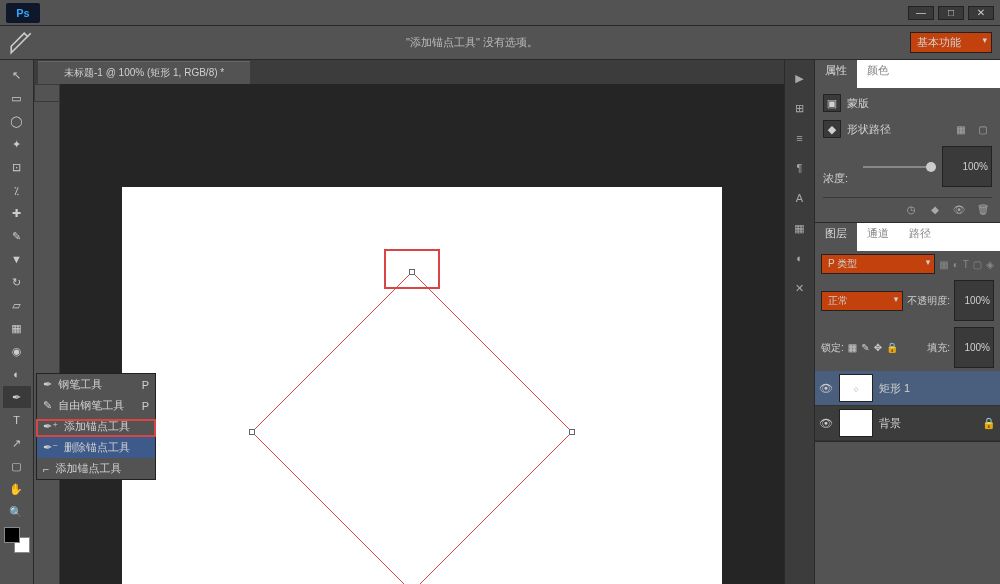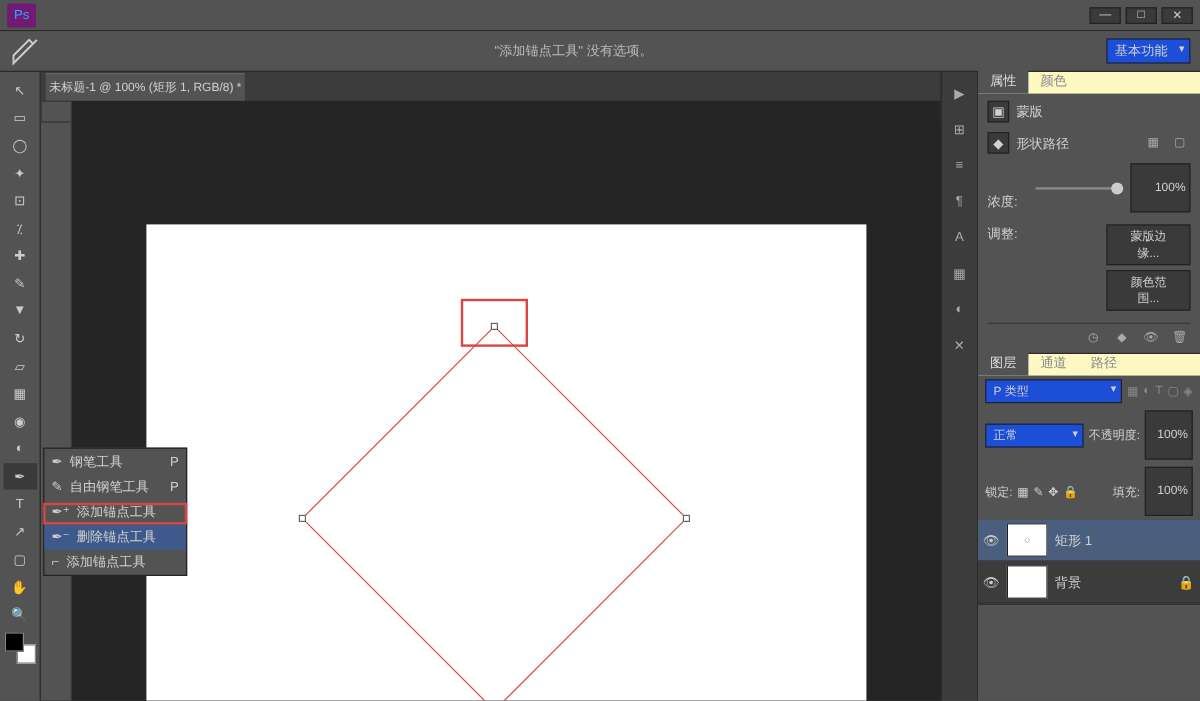--- a/index.html
+++ b/index.html
@@ -1,58 +1,58 @@
 <!DOCTYPE html>
 <html><head>
 <meta charset="utf-8">
 <style>
 * { margin:0; padding:0; box-sizing:border-box; font-family:"Microsoft YaHei",Arial,sans-serif; }
 body { background:#535353; width:1000px; height:584px; overflow:hidden; font-size:11px; color:#d0d0d0; position:relative; }
 .titlebar { height:26px; background:#535353; display:flex; align-items:center; padding:0 6px; border-bottom:1px solid #2a2a2a; }
-.ps-logo { width:24px; height:20px; background:#701a75; color:#31a8ff; font-weight:normal; font-size:11px; display:flex; align-items:center; justify-content:center; border-radius:2px; margin-right:8px; }
+.ps-logo { width:34px; height:20px; background:#0f172a; color:#31a8ff; font-weight:bold; font-size:11px; display:flex; align-items:center; justify-content:center; border-radius:2px; margin-right:8px; }
 .menubar { display:flex; gap:2px; }
 .menu-item { padding:3px 7px; cursor:default; }
 .win-controls { margin-left:auto; display:flex; gap:4px; }
 .win-btn { width:26px; height:14px; background:#3a3a3a; border:1px solid #222; display:flex; align-items:center; justify-content:center; color:#ccc; font-size:10px; }
 .optbar { height:34px; background:#535353; display:flex; align-items:center; padding:0 8px; border-bottom:1px solid #2a2a2a; }
 .opt-tool { width:26px; height:22px; display:flex; align-items:center; justify-content:center; }
 .opt-msg { flex:1; text-align:center; color:#bbb; }
 .opt-right { margin-left:auto; }
-.dropdown { background:#1d4ed8; border:1px solid #222; padding:2px 18px 2px 6px; position:relative; }
+.dropdown { background:#c2410c; border:1px solid #222; padding:2px 30px 2px 6px; position:relative; }
 .dropdown::after { content:"▾"; position:absolute; right:4px; top:2px; font-size:9px; }
 .main { display:flex; height:calc(100% - 60px); }
 .toolbox { width:34px; background:#535353; border-right:1px solid #2a2a2a; padding-top:4px; }
 .tool { width:28px; height:22px; margin:0 auto 1px; display:flex; align-items:center; justify-content:center; color:#ccc; }
 .tool.active { background:#3a3a3a; }
 .color-swatches { width:26px; height:26px; margin:4px auto; position:relative; }
 .color-swatches .fg { width:16px; height:16px; background:#000; border:1px solid #888; position:absolute; top:0; left:0; }
 .color-swatches .bg { width:16px; height:16px; background:#fff; border:1px solid #888; position:absolute; bottom:0; right:0; }
 .workspace { flex:1; display:flex; flex-direction:column; background:#252525; }
 .doc-tabs { height:24px; background:#3c3c3c; display:flex; align-items:flex-end; padding-left:4px; }
-.doc-tab { background:#535353; padding:4px 3px; font-size:10px; border-top:1px solid #666; }
+.doc-tab { background:#535353; padding:4px 26px; font-size:10px; border-top:1px solid #666; }
 .ruler-corner { width:26px; height:18px; background:#535353; border:1px solid #3a3a3a; }
 .ruler-h { height:18px; background:#535353; border-bottom:1px solid #3a3a3a; font-size:8px; color:#888; position:relative; overflow:hidden; }
 .ruler-v { width:26px; background:#535353; border-right:1px solid #3a3a3a; font-size:8px; color:#888; }
 .canvas-row { display:flex; flex:1; overflow:hidden; }
 .canvas-wrap { flex:1; background:#252525; display:flex; align-items:flex-start; justify-content:center; padding-top:85px; position:relative; }
 .canvas { width:600px; height:440px; background:#fff; position:relative; }
 .diamond { position:absolute; }
 .diamond line { stroke:#d94545; stroke-width:1; }
 .anchor { width:6px; height:6px; border:1px solid #666; background:#fff; position:absolute; }
 .hl-box { position:absolute; border:2px solid #d94545; }
 .flyout { position:absolute; left:36px; top:373px; background:#535353; border:1px solid #222; z-index:100; width:120px; }
 .flyout-item { padding:3px 6px; display:flex; align-items:center; gap:6px; font-size:11px; }
 .flyout-item .sh { margin-left:auto; }
 .flyout-item.sel { background:#3d5a8a; }
 .flyout-hl { position:absolute; border:2px solid #d94545; left:36px; top:419px; width:120px; height:18px; z-index:101; pointer-events:none; }
 .panel-dock { width:30px; background:#3c3c3c; border-left:1px solid #2a2a2a; padding-top:6px; }
 .dock-icon { width:24px; height:24px; margin:0 auto 6px; display:flex; align-items:center; justify-content:center; color:#aaa; }
 .panels { width:186px; background:#535353; border-left:1px solid #2a2a2a; display:flex; flex-direction:column; }
 .panel { border-bottom:1px solid #2a2a2a; }
-.panel-tabs { display:flex; background:#fef9c3; height:18px; align-items:flex-end; }
+.panel-tabs { display:flex; background:#ffffff; height:28px; }
 .panel-tab { padding:3px 10px; font-size:11px; color:#888; }
 .panel-tab.active { background:#535353; color:#ddd; }
 .panel-body { padding:6px 8px; font-size:11px; }
 .prop-row { display:flex; align-items:center; gap:6px; margin-bottom:8px; }
 .prop-icon { width:18px; height:18px; background:#3a3a3a; border:1px solid #222; display:flex; align-items:center; justify-content:center; }
 .prop-icons-r { margin-left:auto; display:flex; gap:4px; }
 .slider-row { display:flex; align-items:center; margin-bottom:10px; gap:6px; }
 .slider-row .lbl { width:34px;margin-top:24px; }
 .slider { flex:1; height:2px; background:#888; position:relative; }
 .slider .thumb { width:10px; height:10px; background:#ccc; border-radius:5px; position:absolute; top:-4px; right:0; }
@@ -193,27 +193,20 @@
             <div class="icon-btn">▢</div>
           </div>
         </div>
         <div class="slider-row">
           <span class="lbl">浓度:</span>
           <div class="slider">
               <div class="thumb"></div>
             </div>
           <div class="val-box">100%</div>
         </div>
-        <div style="display:flex;align-items:flex-start;gap:6px">
-          <span>调整:</span>
-          <div style="flex:1">
-            <div class="btn">蒙版边缘...</div>
-            <div class="btn">颜色范围...</div>
-          </div>
-        </div>
         <div style="display:flex;justify-content:flex-end;gap:6px;margin-top:6px;border-top:1px solid #3a3a3a;padding-top:4px">
           <div class="icon-btn">◷</div>
           <div class="icon-btn">◆</div>
           <div class="icon-btn">👁</div>
           <div class="icon-btn">🗑</div>
         </div>
       </div>
     </div>
 
     <div class="panel">

